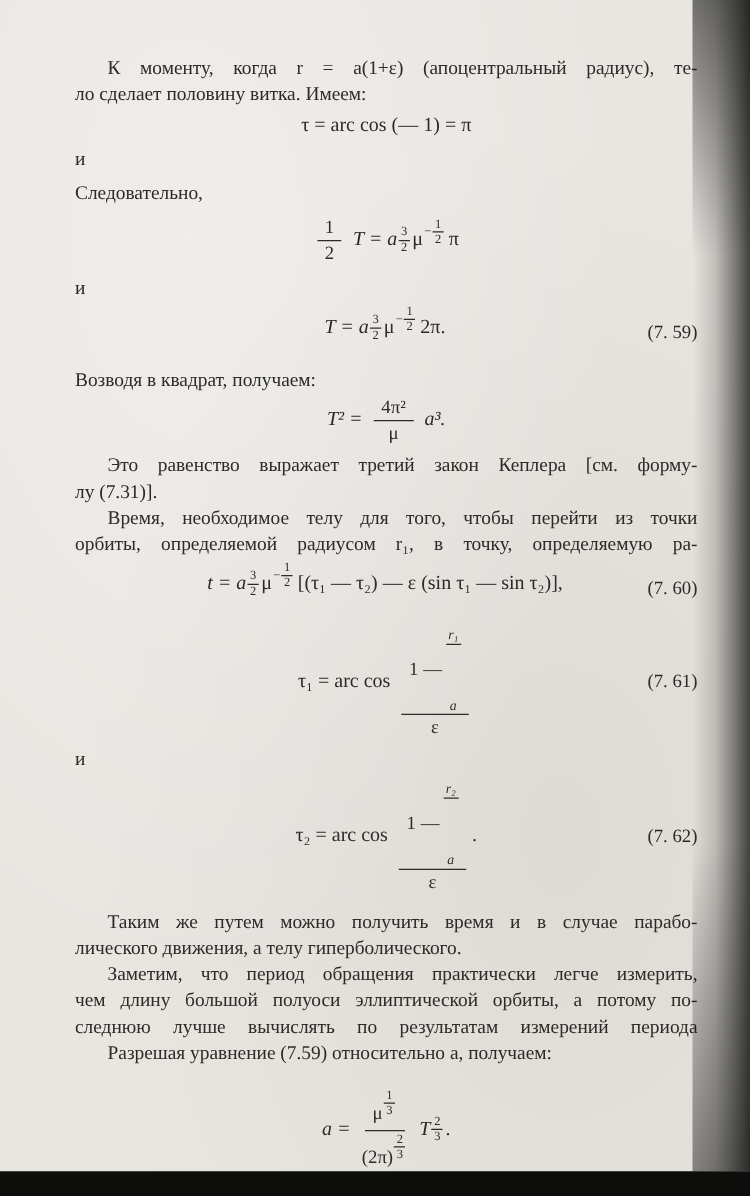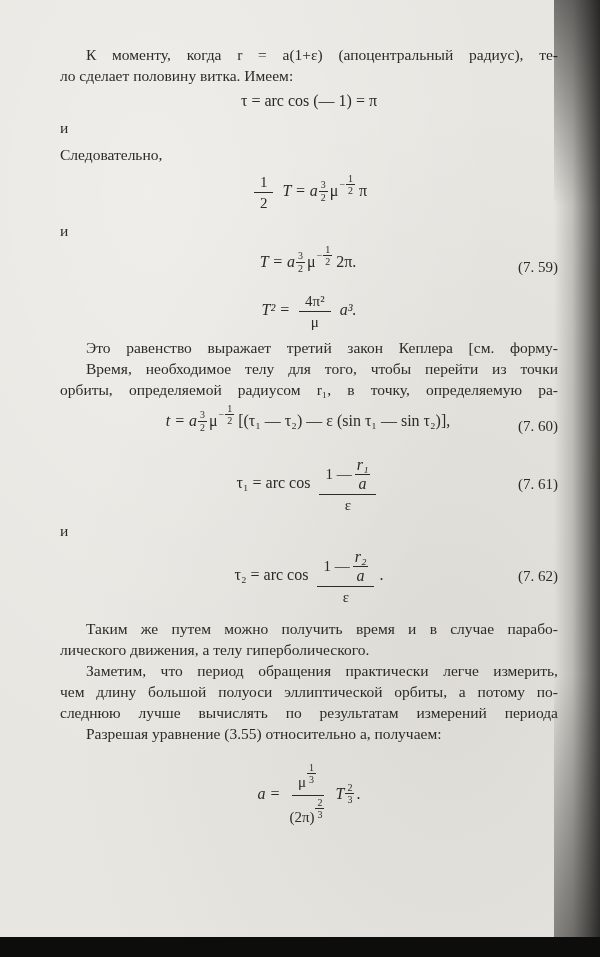--- a/index.html
+++ b/index.html
@@ -76,21 +76,21 @@
   }
   .bfrac > .top {
     border-bottom: 1px solid #2d2b27;
     padding: 0 6px 1px 6px;
     display: inline-flex;
     align-items: center;
     justify-content: center;
   }
   .bfrac > .bot { padding-top: 1px; display: inline-flex; align-items: center; }
   
-  .nfrac { font-size: 16px; margin-left: 3px; transform: translateY(1px); }
+  .nfrac { font-size: 11px; margin-left: 3px; transform: translateY(1px); gap: 43px; }
   .sp { margin: 0 2px; }
   .mt2 { margin-top: 2px; } .mt4 { margin-top: 4px; font-family: Liberation Serif, serif; } .mt6 { margin-top: 6px; } .mt8 { margin-top: 8px; }
   .edge-shadow {
     position: absolute;
     top: 0; right: 0; bottom: 20px;
     width: 46px;
     background:
       linear-gradient(to bottom, rgba(15,15,14,0.55), rgba(15,15,14,0) 22%, rgba(15,15,14,0) 72%, rgba(15,15,14,0.45)),
       linear-gradient(to right, rgba(60,58,54,0) 0%, rgba(60,58,54,0.22) 40%, rgba(45,44,41,0.55) 72%, rgba(30,29,27,0.82) 100%);
     pointer-events: none;
@@ -152,32 +152,34 @@
         </span><span>μ</span><span class="expgroup">
           <span class="minus">−</span>
           <span class="fracstack">
             <span class="top">1</span>
             <span class="bot">2</span>
           </span>
         </span><span class="sp">2π.</span>
       <span class="eqnum">(7. 59)</span>
     </div>
 
+    <div class="lead mt4">Возводя в квадрат, получаем:</div>
 
     <div class="eqrow" style="padding:2px 0;font-family:Liberation Serif, serif;">
       <span class="it">T² =</span>
       <span class="bfrac">
         <span class="top">4π²</span>
         <span class="bot">μ</span>
       </span>
       <span class="it">a³.</span>
     </div>
 
     <div class="para mt4">
       <span class="line jl fi">Это равенство выражает третий закон Кеплера [см. форму-</span>
+      <span class="line ll">лу (7.31)].</span>
     </div>
 
     <div class="para">
       <span class="line jl fi">Время, необходимое телу для того, чтобы перейти из точки</span>
       <span class="line jl">орбиты, определяемой радиусом r₁, в точку, определяемую ра-</span>
     </div>
 
     <div class="eqrow mt2" style="padding:8px 0;">
       <span class="it">t = a</span><span class="expgroup">
           <span class="fracstack">
@@ -232,21 +234,21 @@
       <span class="line ll">лического движения, а телу гиперболического.</span>
     </div>
 
     <div class="para">
       <span class="line jl fi">Заметим, что период обращения практически легче измерить,</span>
       <span class="line jl">чем длину большой полуоси эллиптической орбиты, а потому по-</span>
       <span class="line jl">следнюю лучше вычислять по результатам измерений периода</span>
     </div>
 
     <div class="para">
-      <span class="line ll fi">Разрешая уравнение (3.55) относительно a, получаем:</span>
+      <span class="line ll fi">Разрешая уравнение (7.59) относительно a, получаем:</span>
     </div>
 
     <div class="eqrow mt8" style="padding:10px 0;">
       <span class="it">a =</span>
       <span class="bfrac">
         <span class="top" style="padding-top:8px;">
           <span>μ</span>
             <span class="expgroup">
               <span class="fracstack">
                 <span class="top">1</span>

